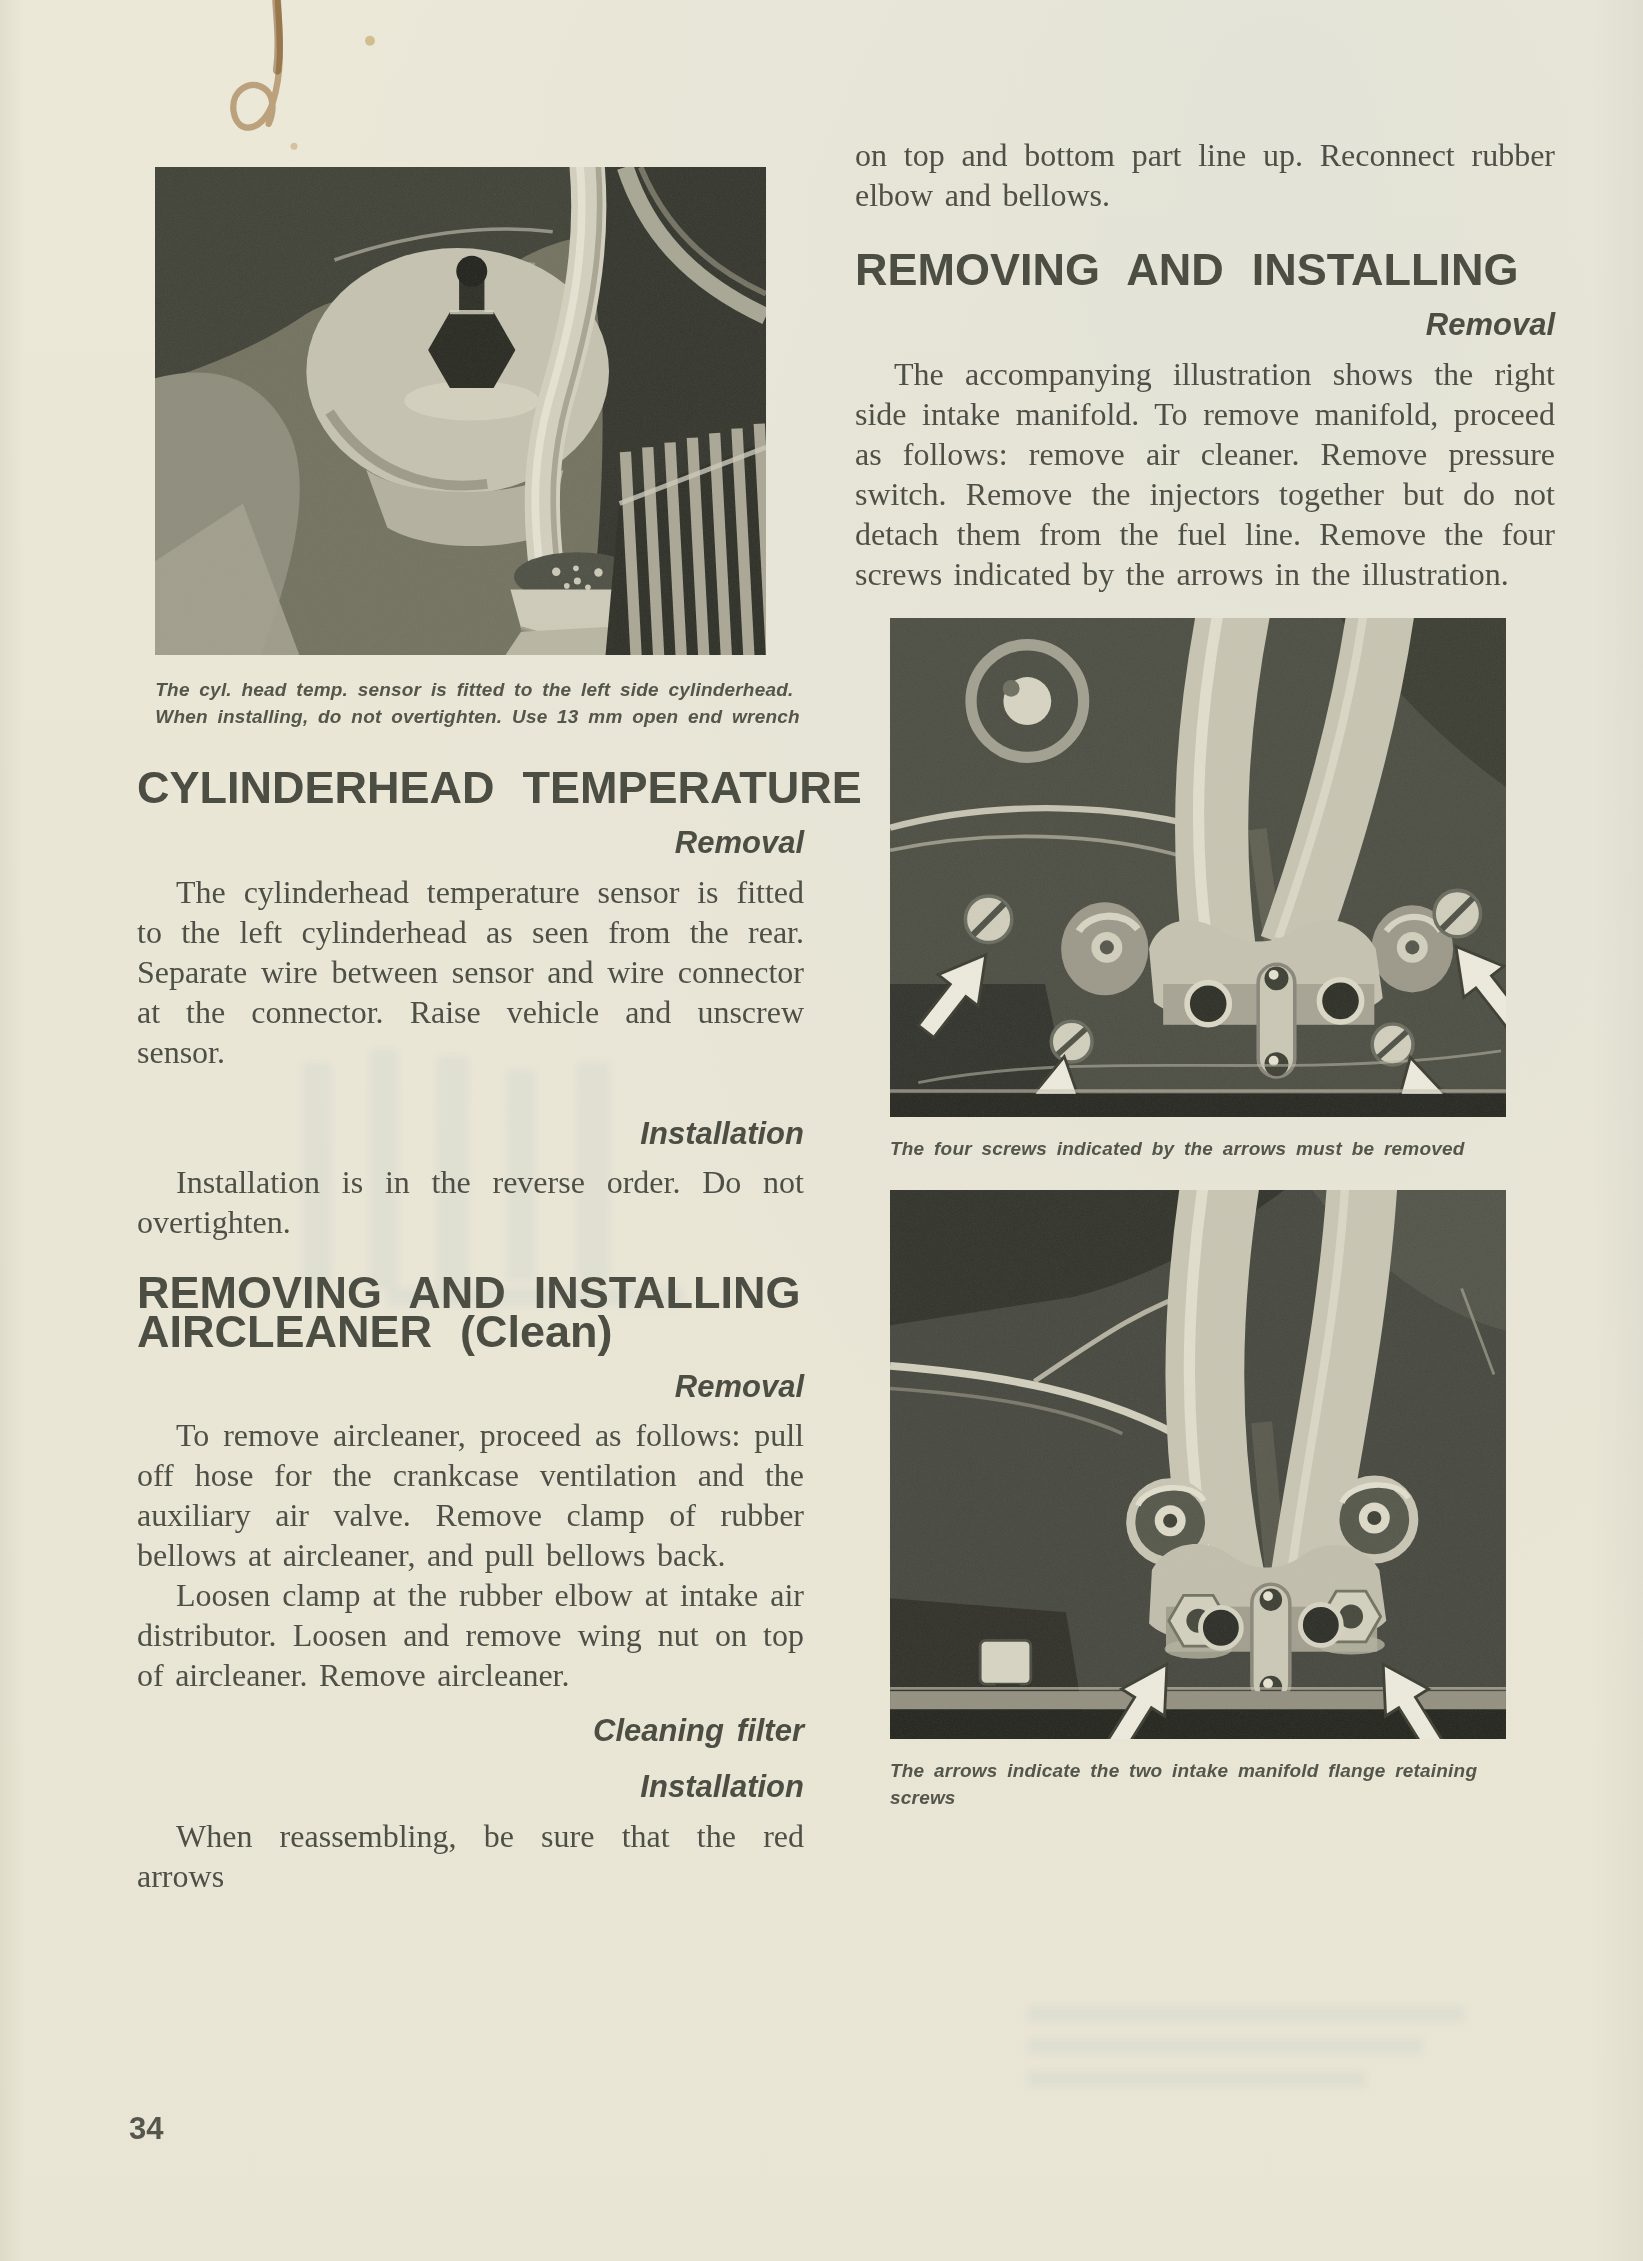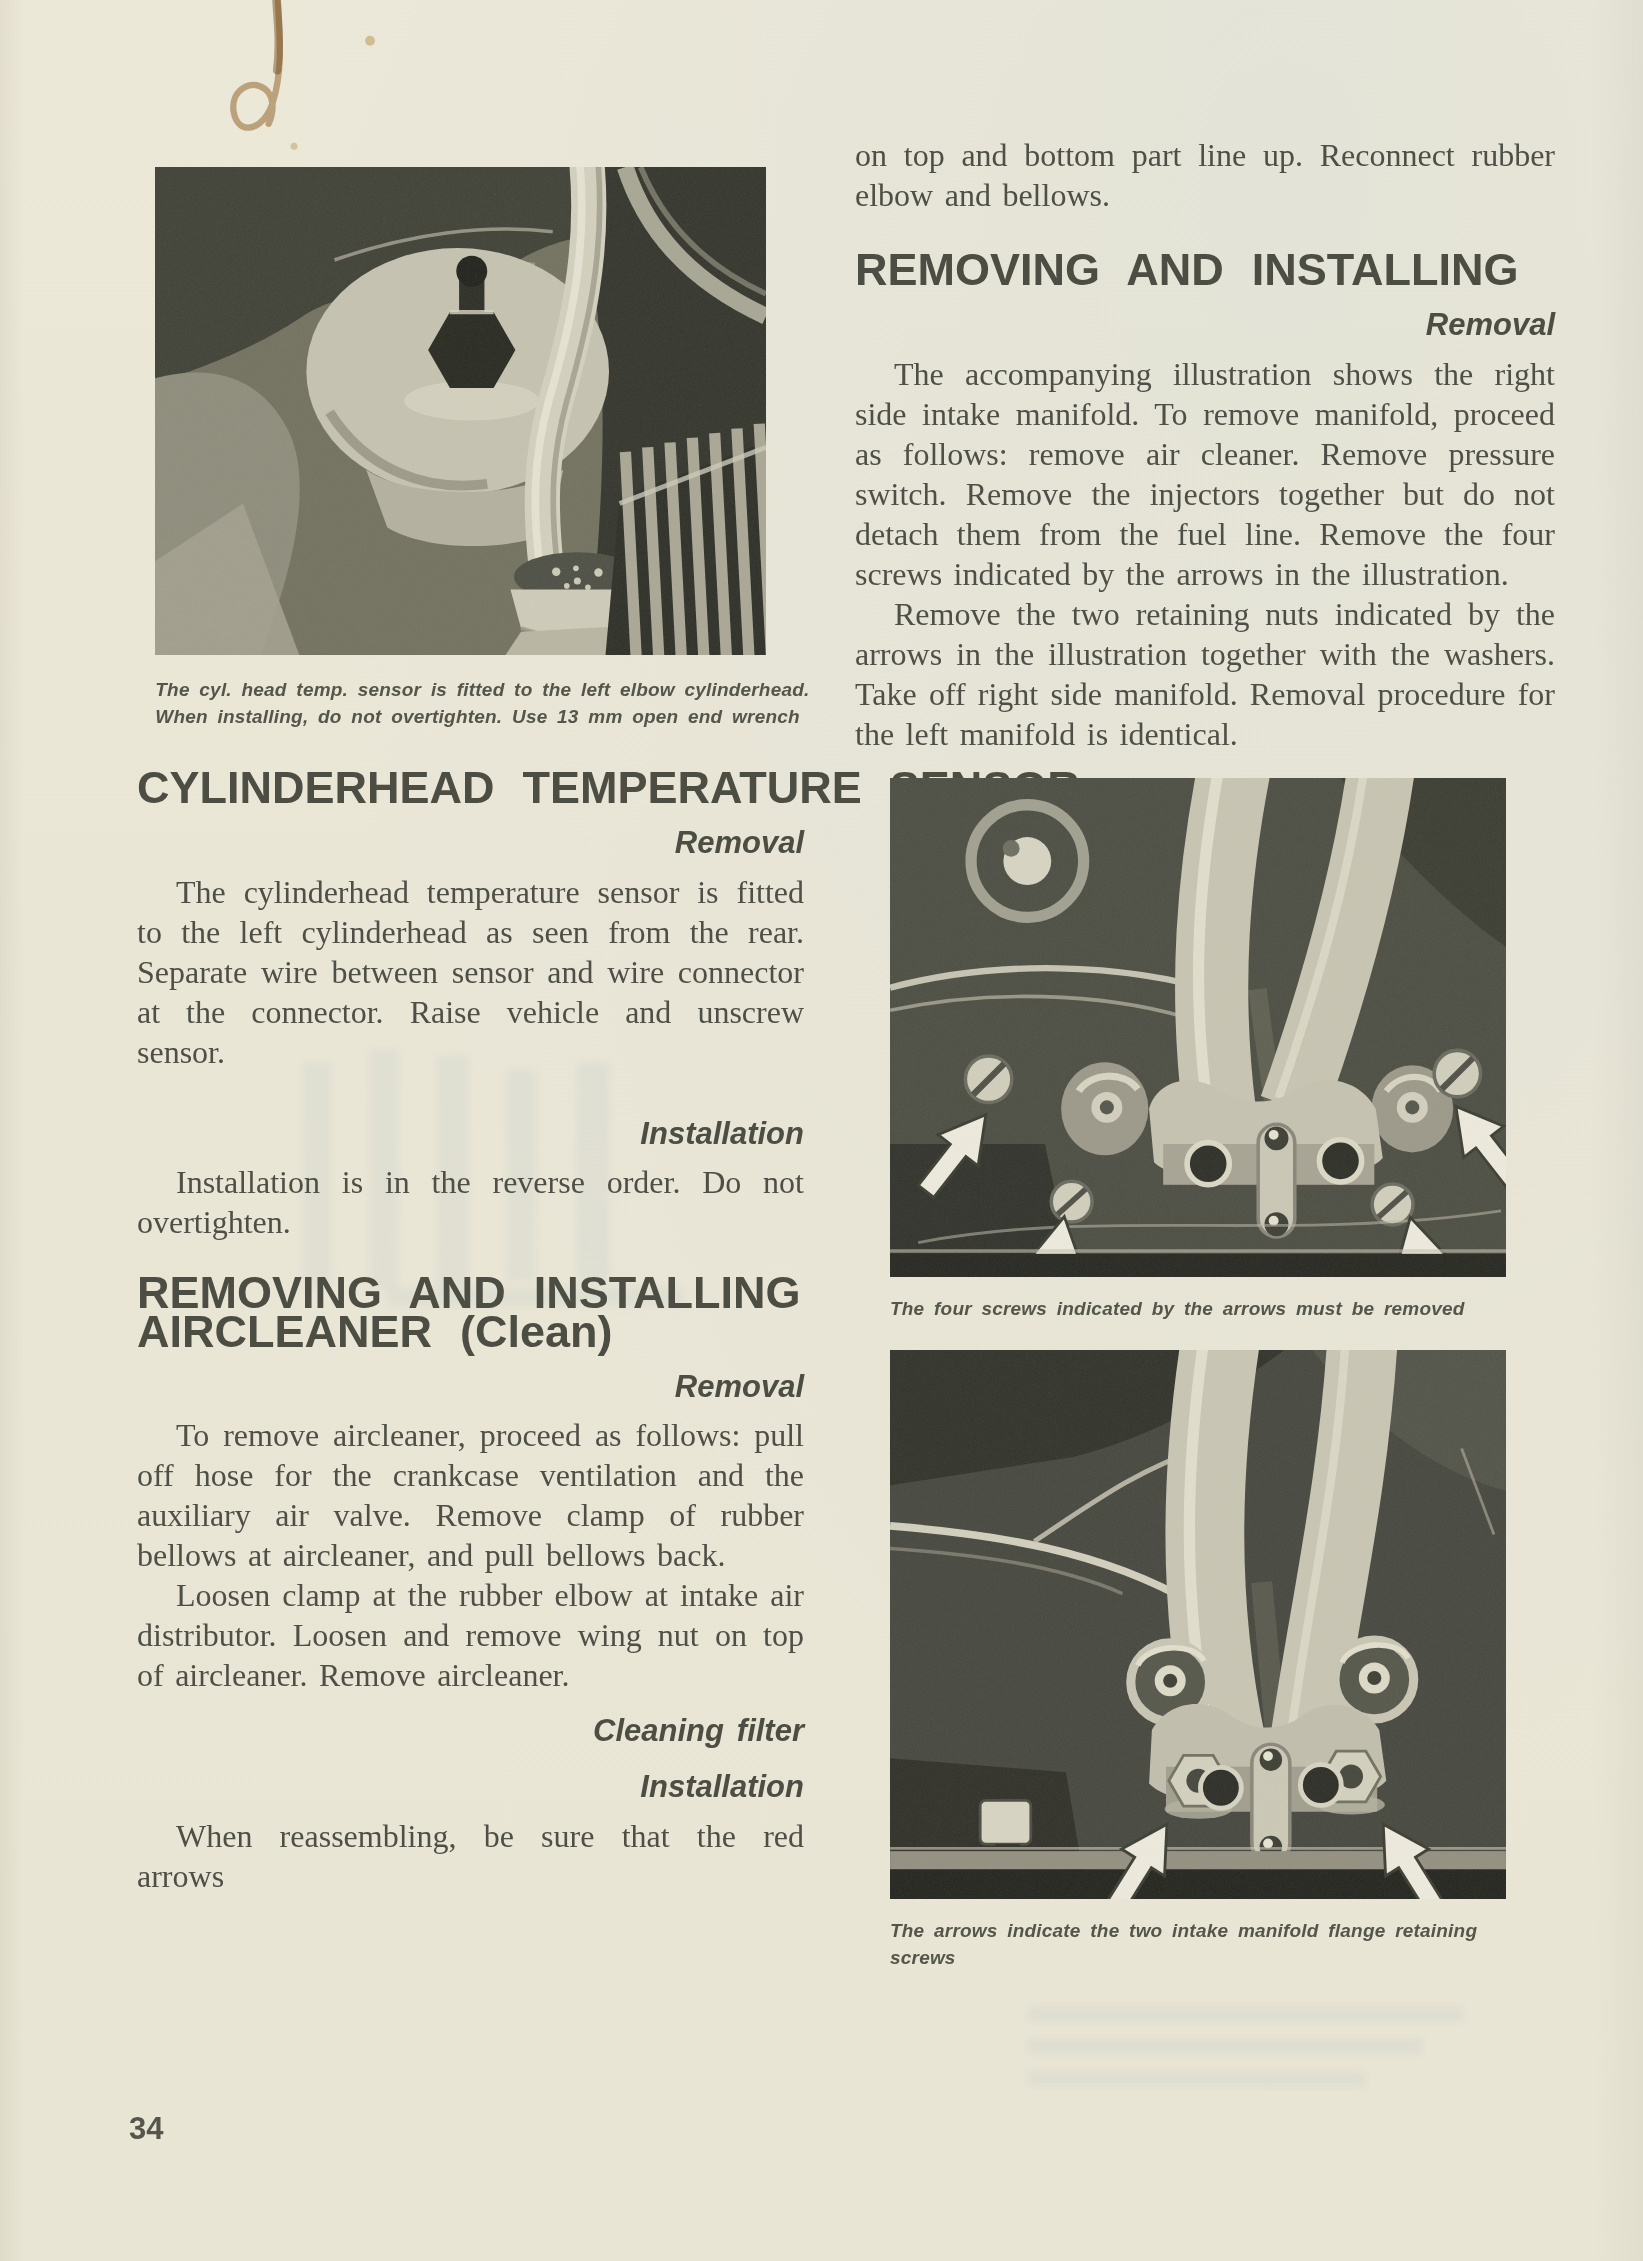--- a/index.html
+++ b/index.html
@@ -158,21 +158,21 @@
             <rect x="828" y="375" width="16" height="325" fill="#aaa796"></rect>
             <rect x="860" y="370" width="16" height="330" fill="#aaa796"></rect>
           </g>
           <path d="M660,478 L868,398" stroke="#cdcaba" stroke-width="7" opacity="0.8"></path>
         </g>
         <rect width="868" height="693" filter="url(#gr1)"></rect>
       </svg>
     </div>
 
     <div class="caption cap1">
-      <div class="capline">The cyl. head temp. sensor is fitted to the left elbow cylinderhead.</div>
+      <div class="capline">The cyl. head temp. sensor is fitted to the left side cylinderhead.</div>
       <div class="capline">When installing, do not overtighten. Use 13 mm open end wrench</div>
     </div>
 
     <div class="h2 l-h2-1">
       <div class="h2line">CYLINDERHEAD TEMPERATURE SENSOR</div>
     </div>
 
     <div class="h3 l-h3-1">Removal</div>
     <p class="para">The cylinderhead temperature sensor is fitted to the left cylinderhead as seen from the rear. Separate wire between sensor and wire connector at the connector. Raise vehicle and unscrew sensor.</p>
 
@@ -197,21 +197,20 @@
   <div class="col col-right">
 
     <p class="para cont">on top and bottom part line up. Reconnect rubber elbow and bellows.</p>
 
     <div class="h2 r-h2-1">
       <div class="h2line">REMOVING AND INSTALLING</div>
     </div>
 
     <div class="h3 r-h3-1">Removal</div>
     <p class="para">The accompanying illustration shows the right side intake manifold. To remove manifold, proceed as follows: remove air cleaner. Remove pressure switch. Remove the injectors together but do not detach them from the fuel line. Remove the four screws indicated by the arrows in the illustration.</p>
-    <p class="para follow">Remove the two retaining nuts indicated by the arrows in the illustration together with the washers. Take off right side manifold. Removal procedure for the left manifold is identical.</p>
 
     <div class="photo photo2">
       <svg width="616" height="499" viewBox="0 0 875 709">
         <defs>
           <filter id="gr2">
               <feTurbulence type="fractalNoise" baseFrequency="0.8" numOctaves="2"></feTurbulence>
             <feColorMatrix type="matrix" values="0 0 0 0 0.45 0 0 0 0 0.45 0 0 0 0 0.40 0 0 0 0.13 0"></feColorMatrix>
             </filter>
           <g id="warrow2">
               <polygon points="0,-78 36,-14 14,-14 14,60 -14,60 -14,-14 -36,-14" fill="#efecdf" stroke="#3a3b31" stroke-width="4"></polygon>

